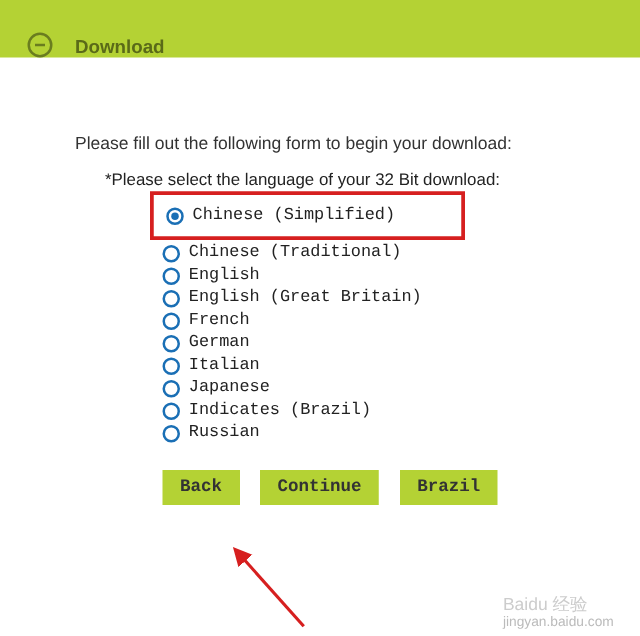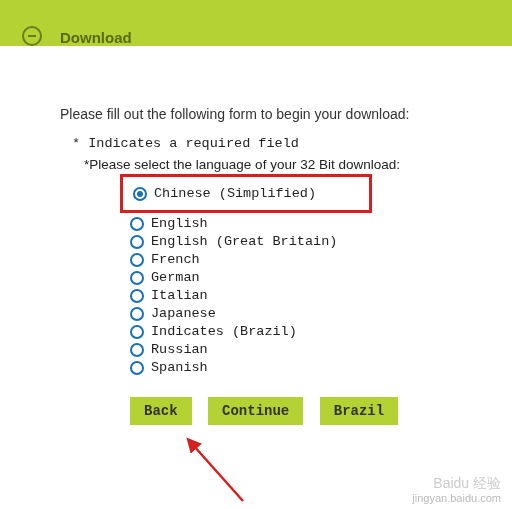--- a/index.html
+++ b/index.html
@@ -116,62 +116,69 @@
     cursor: pointer;
   }
   .arrow-svg {
     position: absolute;
     left: 165px;
     top: 437px;
     pointer-events: none;
   }
   .watermark {
     position: absolute;
-    right: 11px;
+    right: 21px;
     bottom: 4px;
     font-size: 11px;
     color: #bbb;
-    text-align: right;
+    text-align: left;
     line-height: 1.2;
     font-family: Arial, sans-serif;
   }
   .watermark .brand {
     font-size: 14px;
     color: #ccc;
   }
 </style>
 </head>
 <body>
 
 <div class="header-bar">
   <span class="collapse-icon">
     <span class="minus"></span>
   </span>
   <span class="header-title">Download</span>
 </div>
 
 <div class="content">
   <div class="intro">Please fill out the following form to begin your download:</div>
-  <div class="required-note">* Indicates a required field</div>
   <div class="select-line">*Please select the language of your 32 Bit download:</div>
 
   <div id="radio-container">
       <div class="highlight-box">
         <div class="radio-row">
           <span class="radio-outer selected">
             <span class="radio-inner"></span>
           </span>
           <span class="radio-label">Chinese (Simplified)</span>
         </div>
       </div>
       <div class="radio-list">
         <div class="radio-row">
           <span class="radio-outer">
             <span class="radio-inner"></span>
           </span>
+          <span class="radio-label">Chinese (Traditional)</span>
+        </div>
+      </div>
+      <div class="radio-list">
+        <div class="radio-row">
+          <span class="radio-outer">
+            <span class="radio-inner"></span>
+          </span>
           <span class="radio-label">English</span>
         </div>
       </div>
       <div class="radio-list">
         <div class="radio-row">
           <span class="radio-outer">
             <span class="radio-inner"></span>
           </span>
           <span class="radio-label">English (Great Britain)</span>
         </div>
@@ -215,28 +222,20 @@
           </span>
           <span class="radio-label">Indicates (Brazil)</span>
         </div>
       </div>
       <div class="radio-list">
         <div class="radio-row">
           <span class="radio-outer">
             <span class="radio-inner"></span>
           </span>
           <span class="radio-label">Russian</span>
-        </div>
-      </div>
-      <div class="radio-list">
-        <div class="radio-row">
-          <span class="radio-outer">
-            <span class="radio-inner"></span>
-          </span>
-          <span class="radio-label">Spanish</span>
         </div>
       </div>
     </div>
 
   <div class="button-row">
     <button class="btn">Back</button>
     <button class="btn">Continue</button>
     <button class="btn">Brazil</button>
   </div>
 </div>

